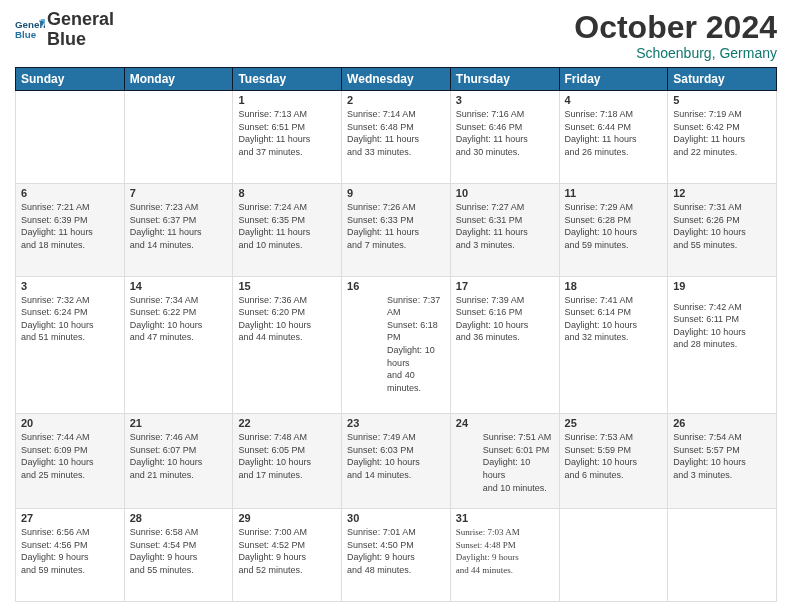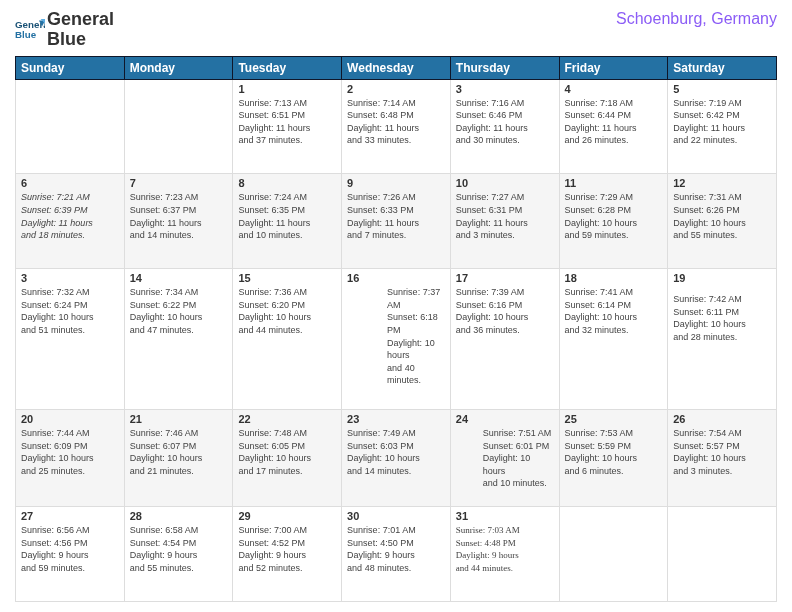--- a/index.html
+++ b/index.html
@@ -41,22 +41,22 @@
     .title-area {
       text-align: right;
     }
     .month-title {
       font-size: 32px;
       font-weight: bold;
       color: #333;
       line-height: 1.1;
     }
     .location {
-      font-size: 16px;
-      color: #8b5cf6;
+      font-size: 14px;
+      color: #0f766e;
     }
     .calendar {
       flex: 1;
       border-collapse: collapse;
       width: 100%;
       table-layout: fixed;
     }
     .calendar th {
       background: #2471a3;
       color: white;
@@ -105,20 +105,21 @@
         <text x="0" y="27" font-size="13" font-weight="bold" fill="#2471a3">Blue</text>
         <polygon points="32,4 40,4 36,12" fill="#2471a3"></polygon>
         <polygon points="34,2 40,2 40,8" fill="#5dade2"></polygon>
       </svg>
       <div class="logo-text">
         <div>General</div>
         <div>Blue</div>
       </div>
     </div>
     <div class="title-area">
+      <div class="month-title">October 2024</div>
       <div class="location">Schoenburg, Germany</div>
     </div>
   </div>
 
   <table class="calendar">
     <thead>
       <tr>
       <th>Sunday</th>
           <th>Monday</th>
           <th>Tuesday</th>
@@ -164,21 +165,21 @@
             <span class="day-number">5</span>
             <div class="day-info" style="white-space: pre-line;">Sunrise: 7:19 AM
 Sunset: 6:42 PM
 Daylight: 11 hours
 and 22 minutes.</div>
           </td>
         </tr>
         <tr>
           <td>
             <span class="day-number">6</span>
-            <div class="day-info" style="white-space: pre-line; font-style: italic;">Sunrise: 7:21 AM
+            <div class="day-info" style="white-space: pre-line;">Sunrise: 7:21 AM
 Sunset: 6:39 PM
 Daylight: 11 hours
 and 18 minutes.</div>
           </td>
           <td>
             <span class="day-number">7</span>
             <div class="day-info" style="white-space: pre-line;">Sunrise: 7:23 AM
 Sunset: 6:37 PM
 Daylight: 11 hours
 and 14 minutes.</div>

